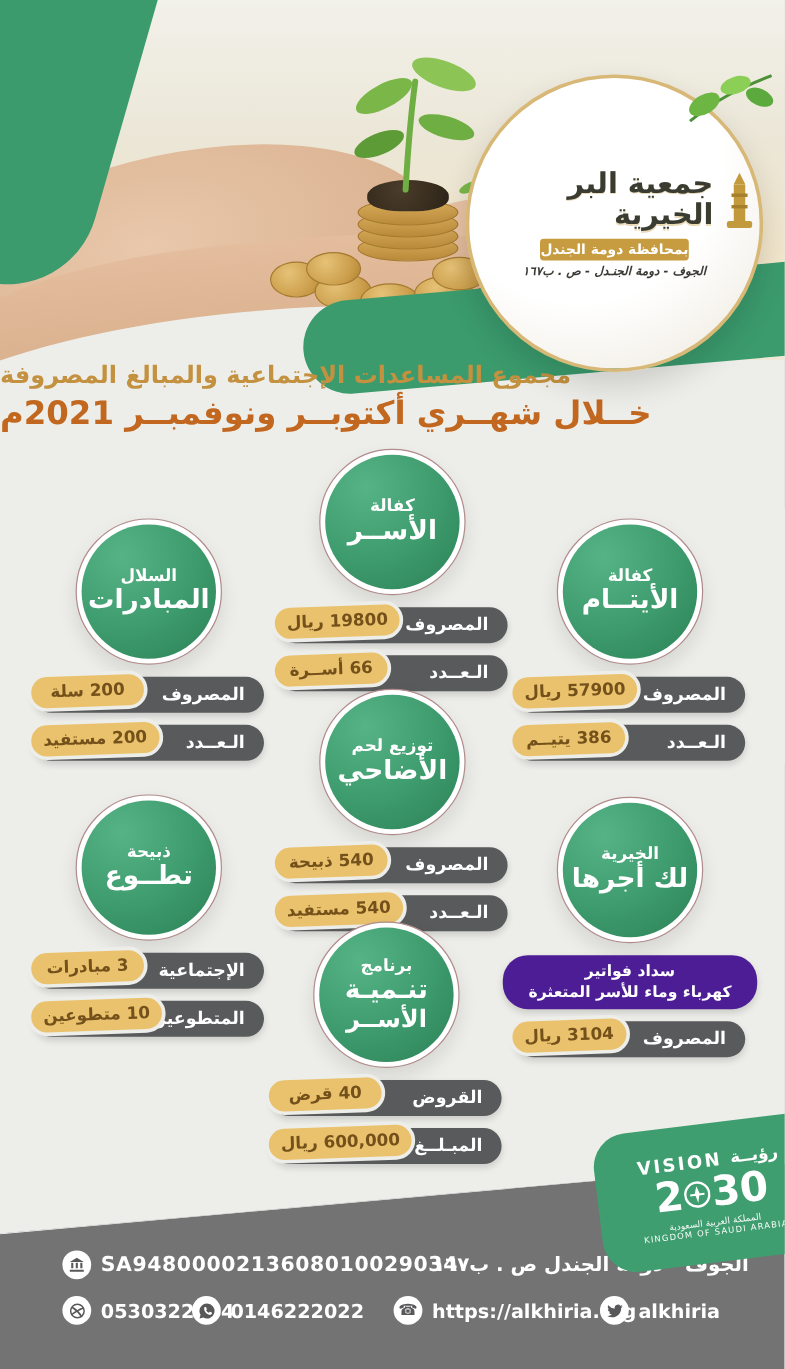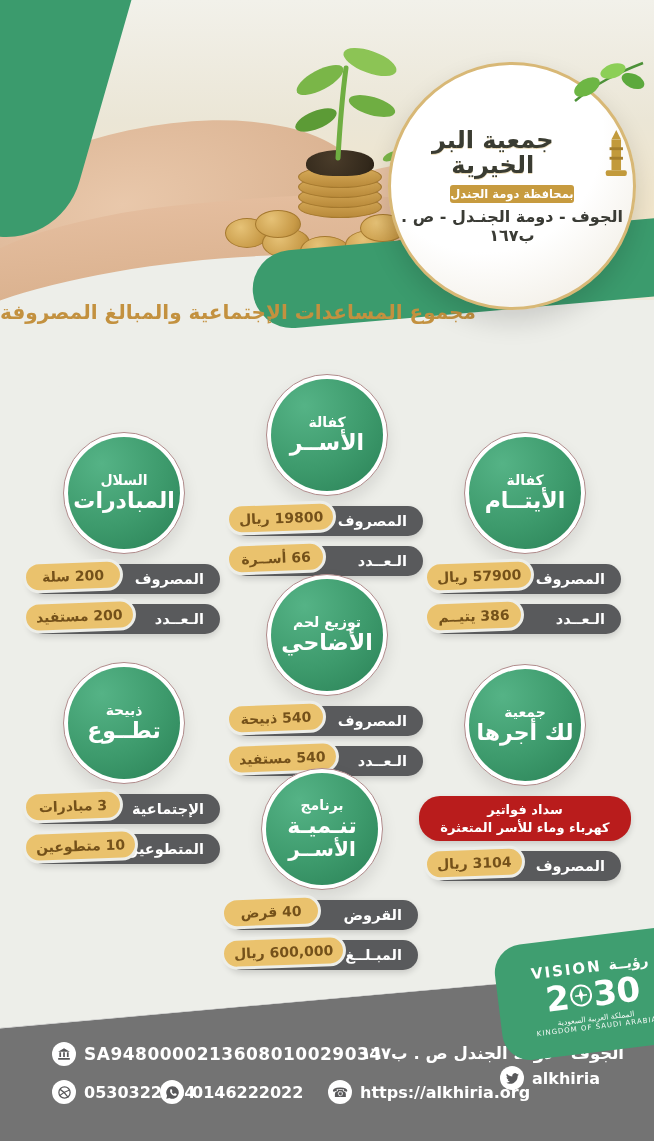--- a/index.html
+++ b/index.html
@@ -26,26 +26,26 @@
   .green-band{position:absolute;top:233px;left:252px;width:470px;height:78px;background:#3b9b6d;
     border-radius:42px 0 0 42px;transform:rotate(-5deg);}
   .ribbon-tl{position:absolute;top:-70px;left:-48px;width:152px;height:310px;background:#3b9b6d;
     border-radius:0 0 78px 78px;transform:rotate(16deg);}
 
   
   .badge{position:absolute;left:388px;top:62px;width:248px;height:248px;border-radius:50%;z-index:5;
     background:radial-gradient(circle at 38% 28%,#ffffff 52%,#f4f1ea 80%,#e7e3d6 100%);
     border:3px solid #d8b876;box-shadow:0 12px 26px rgba(0,0,0,.14);
     display:flex;flex-direction:column;align-items:center;justify-content:center;direction:rtl;text-align:center;}
-  .badge-row{display:flex;align-items:center;gap:6px;direction:rtl;}
+  .badge-row{display:flex;align-items:center;gap:6px;direction:rtl;text-align:right;}
   .badge-callig{font-weight:bold;color:#3a3c32;font-size:24px;line-height:1.05;letter-spacing:-1px;
     text-shadow:0 1px 0 rgba(195,155,60,.35);}
   .badge-ribbon{margin-top:6px;background:#c79b3f;color:#fff;font-size:11.5px;font-weight:bold;
     padding:2px 0;border-radius:3px;}
-  .badge-addr{margin-top:4px;color:#3a3b35;font-size:16px;font-weight:bold;}
+  .badge-addr{margin-top:4px;color:#3a3b35;font-size:10px;font-weight:bold;font-style:italic;}
   .badge-leaves{position:absolute;right:-14px;top:-12px;}
 
   
   .title{position:absolute;top:300px;left:0;width:654px;text-align:left;direction:rtl;z-index:4;}
   .title-1{color:#c3913f;font-size:20px;font-weight:bold;}
   .title-2{color:#c2671f;font-size:27px;font-weight:bold;margin-top:5px;}
 
   
   .section{position:absolute;width:212px;display:flex;flex-direction:column;align-items:center;direction:rtl;}
   .circle-wrap{background:#fff;border-radius:50%;padding:4px;border:1px solid #b08b8b;
@@ -57,21 +57,21 @@
   .c-main{font-size:22px;font-weight:bold;}
   .c-extra{font-size:20px;font-weight:bold;}
   .pill-row{position:relative;width:192px;height:30px;margin-top:10px;}
   .pill-label{position:absolute;inset:0;background:#595a5c;border-radius:16px;color:#fff;
     font-size:14.5px;font-weight:bold;line-height:30px;text-align:right;padding:0 16px 0 98px;
     box-shadow:0 3px 6px rgba(0,0,0,.15);}
   .pill-value{position:absolute;left:-5px;top:-4px;height:32px;min-width:100px;max-width:128px;
     background:#eac26d;border:3px solid #edeee9;border-radius:18px;color:#74511a;font-weight:bold;
     font-size:14px;display:flex;align-items:center;justify-content:center;padding:0 10px;
     transform:rotate(-2deg);direction:rtl;white-space:nowrap;}
-  .note-pill{width:212px;margin-top:10px;background:#b91c1c;border-radius:21px;color:#fff;
+  .note-pill{width:212px;margin-top:10px;background:#4c1d95;border-radius:21px;color:#fff;
     font-size:13px;font-weight:bold;text-align:center;padding:5px 8px;line-height:1.35;
     box-shadow:0 3px 6px rgba(0,0,0,.15);}
 
   
   .vision{position:absolute;left:498px;top:936px;width:190px;height:116px;background:#3f9e70;
     border-radius:28px 8px 8px 28px;transform:rotate(-7deg);z-index:6;color:#fff;
     display:flex;flex-direction:column;align-items:center;justify-content:center;text-align:center;}
   .vision-line1{display:flex;align-items:center;gap:7px;font-size:15px;letter-spacing:2px;font-weight:bold;}
   .vision-ar{font-size:14px;letter-spacing:0;}
   .vision-year{display:flex;align-items:center;font-size:34px;font-weight:bold;line-height:1;margin-top:1px;}
@@ -156,20 +156,21 @@
         <rect x="6" y="44" width="22" height="6" rx="2" fill="#c29a3b"></rect>
       </svg>
       <div class="badge-callig">جمعية البر الخيرية</div>
     </div>
     <div class="badge-ribbon">بمحافظة دومة الجندل</div>
     <div class="badge-addr">الجوف - دومة الجنـدل - ص . ب١٦٧</div>
   </div>
 
   <div class="title">
     <div class="title-1">مجموع المساعدات الإجتماعية والمبالغ المصروفة</div>
+    <div class="title-2">خــلال شهــري أكتوبــر ونوفمبــر 2021م</div>
   </div>
 
   <div class="section" style="left:221px;top:374px;">
     <div class="circle-wrap">
         <div class="circle">
       <div class="c-top">كفالة</div>
       <div class="c-main">الأســر</div>
     </div>
       </div>
     <div class="pill-row">
@@ -246,21 +247,21 @@
     </div>
     <div class="pill-row">
       <div class="pill-label">المتطوعين</div>
       <div class="pill-value">10 متطوعين</div>
     </div>
   </div>
 
   <div class="section" style="left:419px;top:664px;">
     <div class="circle-wrap">
         <div class="circle">
-      <div class="c-top">جمعية</div>
+      <div class="c-top">الخيرية</div>
       <div class="c-main">لك أجرها</div>
     </div>
       </div>
     <div class="note-pill">
       <div>سداد فواتير</div>
       <div>كهرباء وماء للأسر المتعثرة</div>
     </div>
     <div class="pill-row">
       <div class="pill-label">المصروف</div>
       <div class="pill-value">3104 ريال</div>
@@ -338,21 +339,21 @@
       <span class="f-text ltr">0146222022</span>
     </div>
 
     <div class="f-item" style="left:328px;top:110px;">
       <span class="f-icon">
         <span style="font-size:13px;line-height:1;">☎</span>
       </span>
       <span class="f-text ltr">https://alkhiria.org</span>
     </div>
 
-    <div class="f-item" style="left:500px;top:96px;">
+    <div class="f-item" style="left:500px;top:110px;">
       <span class="f-icon">
         <svg width="13" height="13" viewBox="0 0 24 24" fill="#58585a">
             <path d="M23.95 4.57c-.88.39-1.83.65-2.82.77a4.93 4.93 0 0 0 2.16-2.72c-.95.56-2 .96-3.13 1.18A4.92 4.92 0 0 0 11.7 8.29 13.97 13.97 0 0 1 1.64 3.16a4.92 4.92 0 0 0 1.52 6.57 4.9 4.9 0 0 1-2.23-.62v.06a4.92 4.92 0 0 0 3.95 4.83 4.96 4.96 0 0 1-2.21.08 4.93 4.93 0 0 0 4.6 3.42A9.87 9.87 0 0 1 0 19.54a13.94 13.94 0 0 0 7.55 2.21c9.06 0 14-7.5 14-14v-.63a10 10 0 0 0 2.4-2.55z"></path>
           </svg>
       </span>
       <span class="f-text ltr">alkhiria</span>
     </div>
   </div>
 
 </div>

